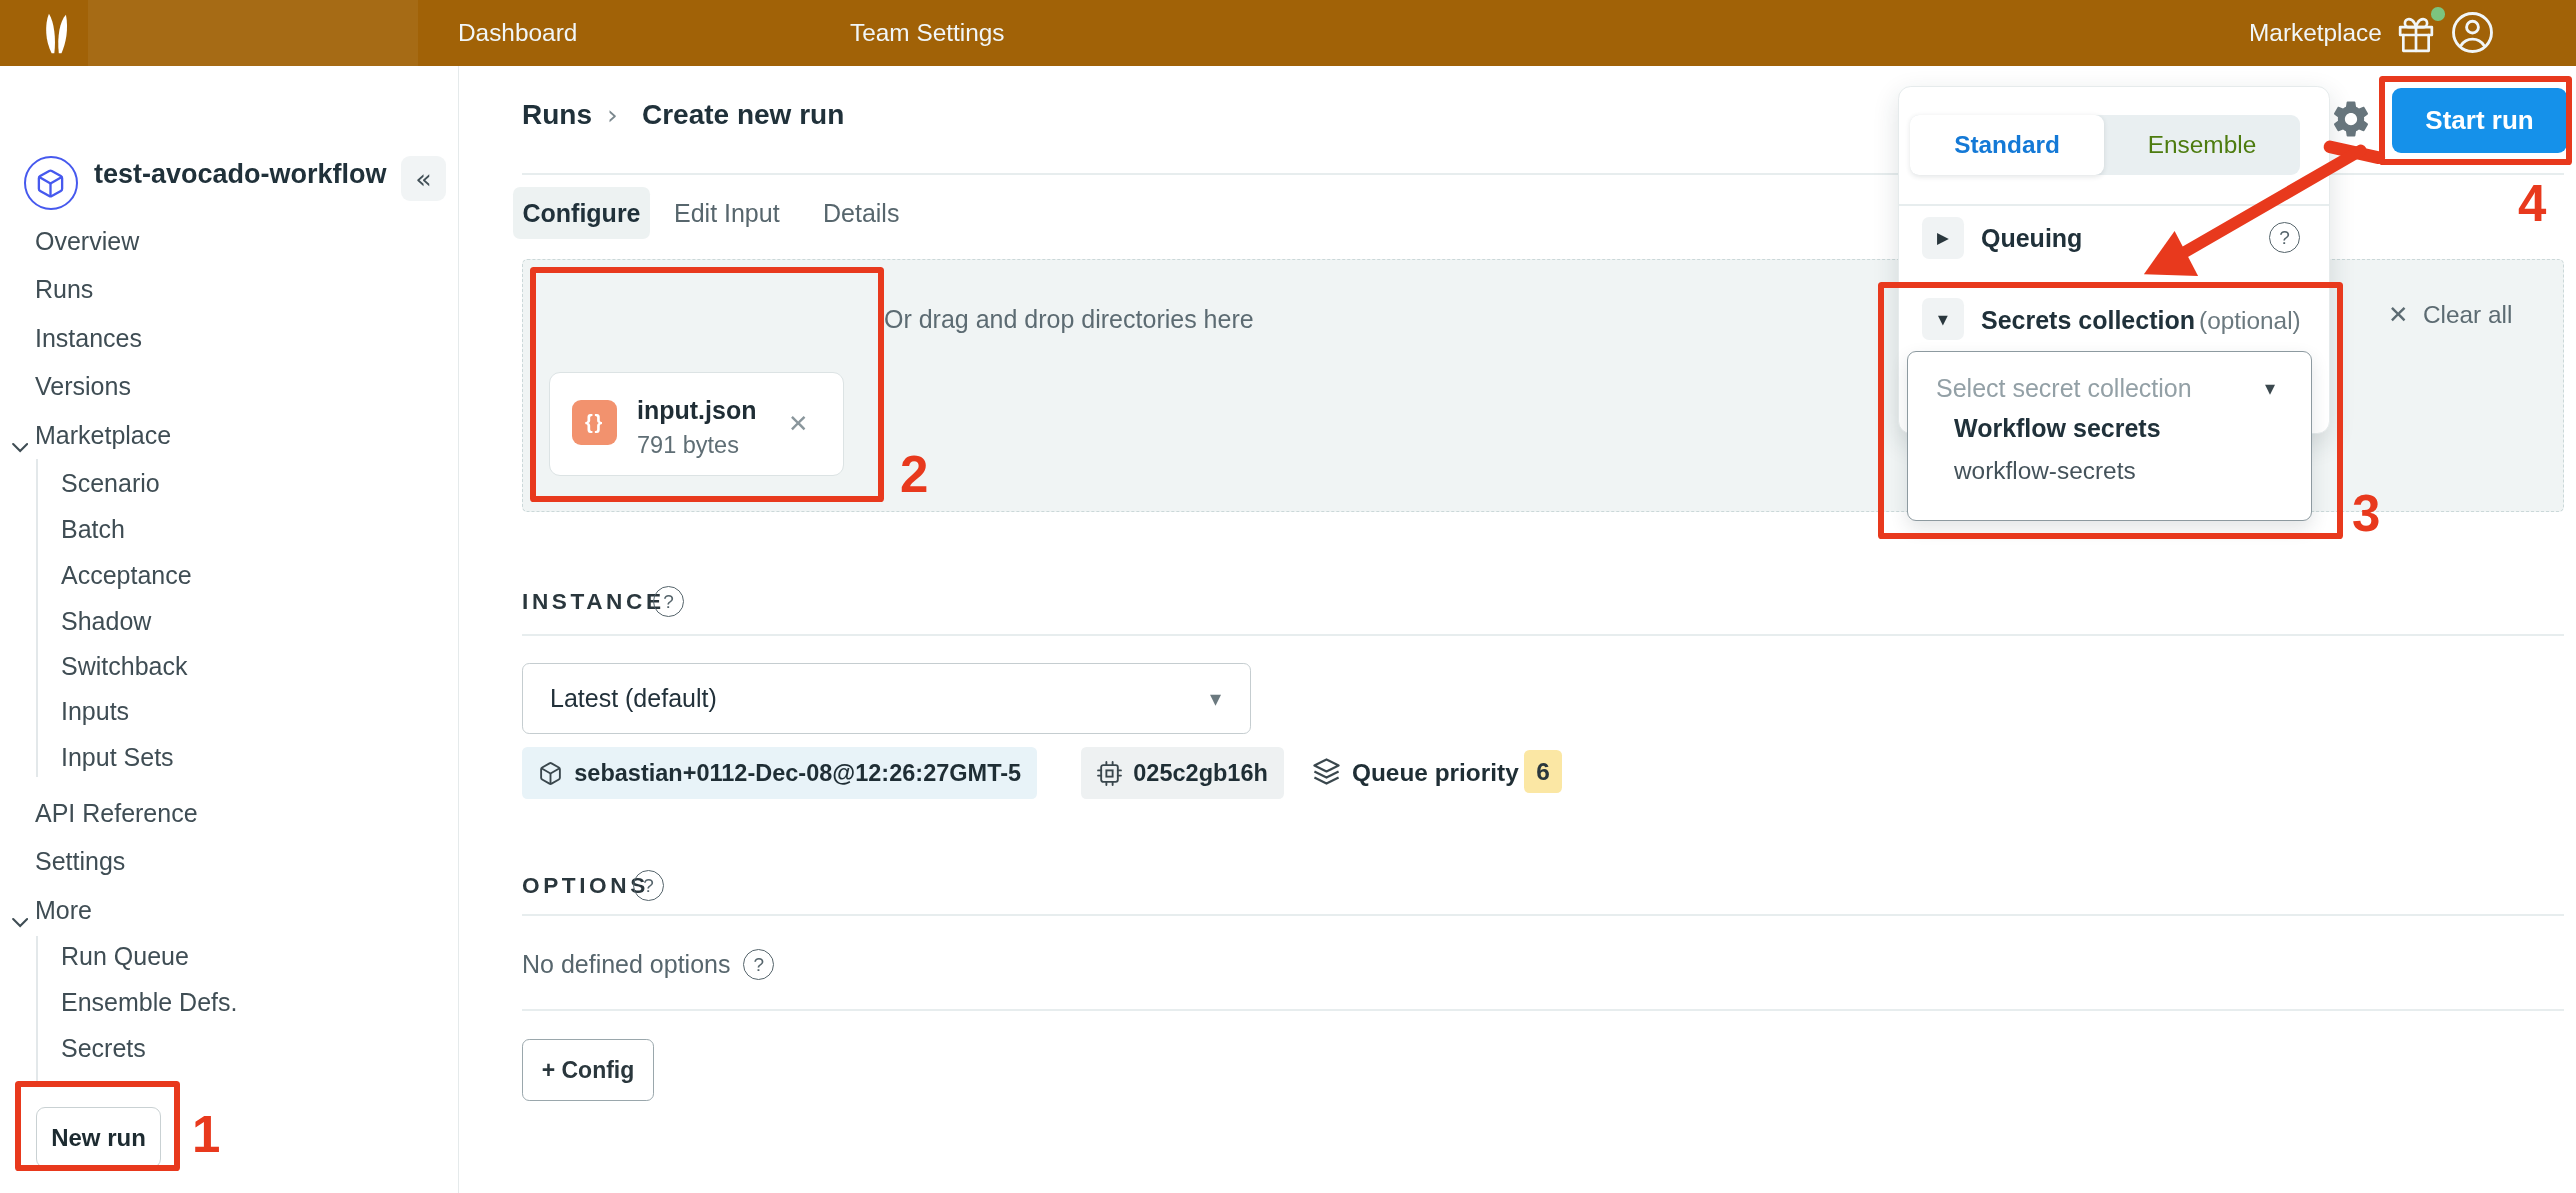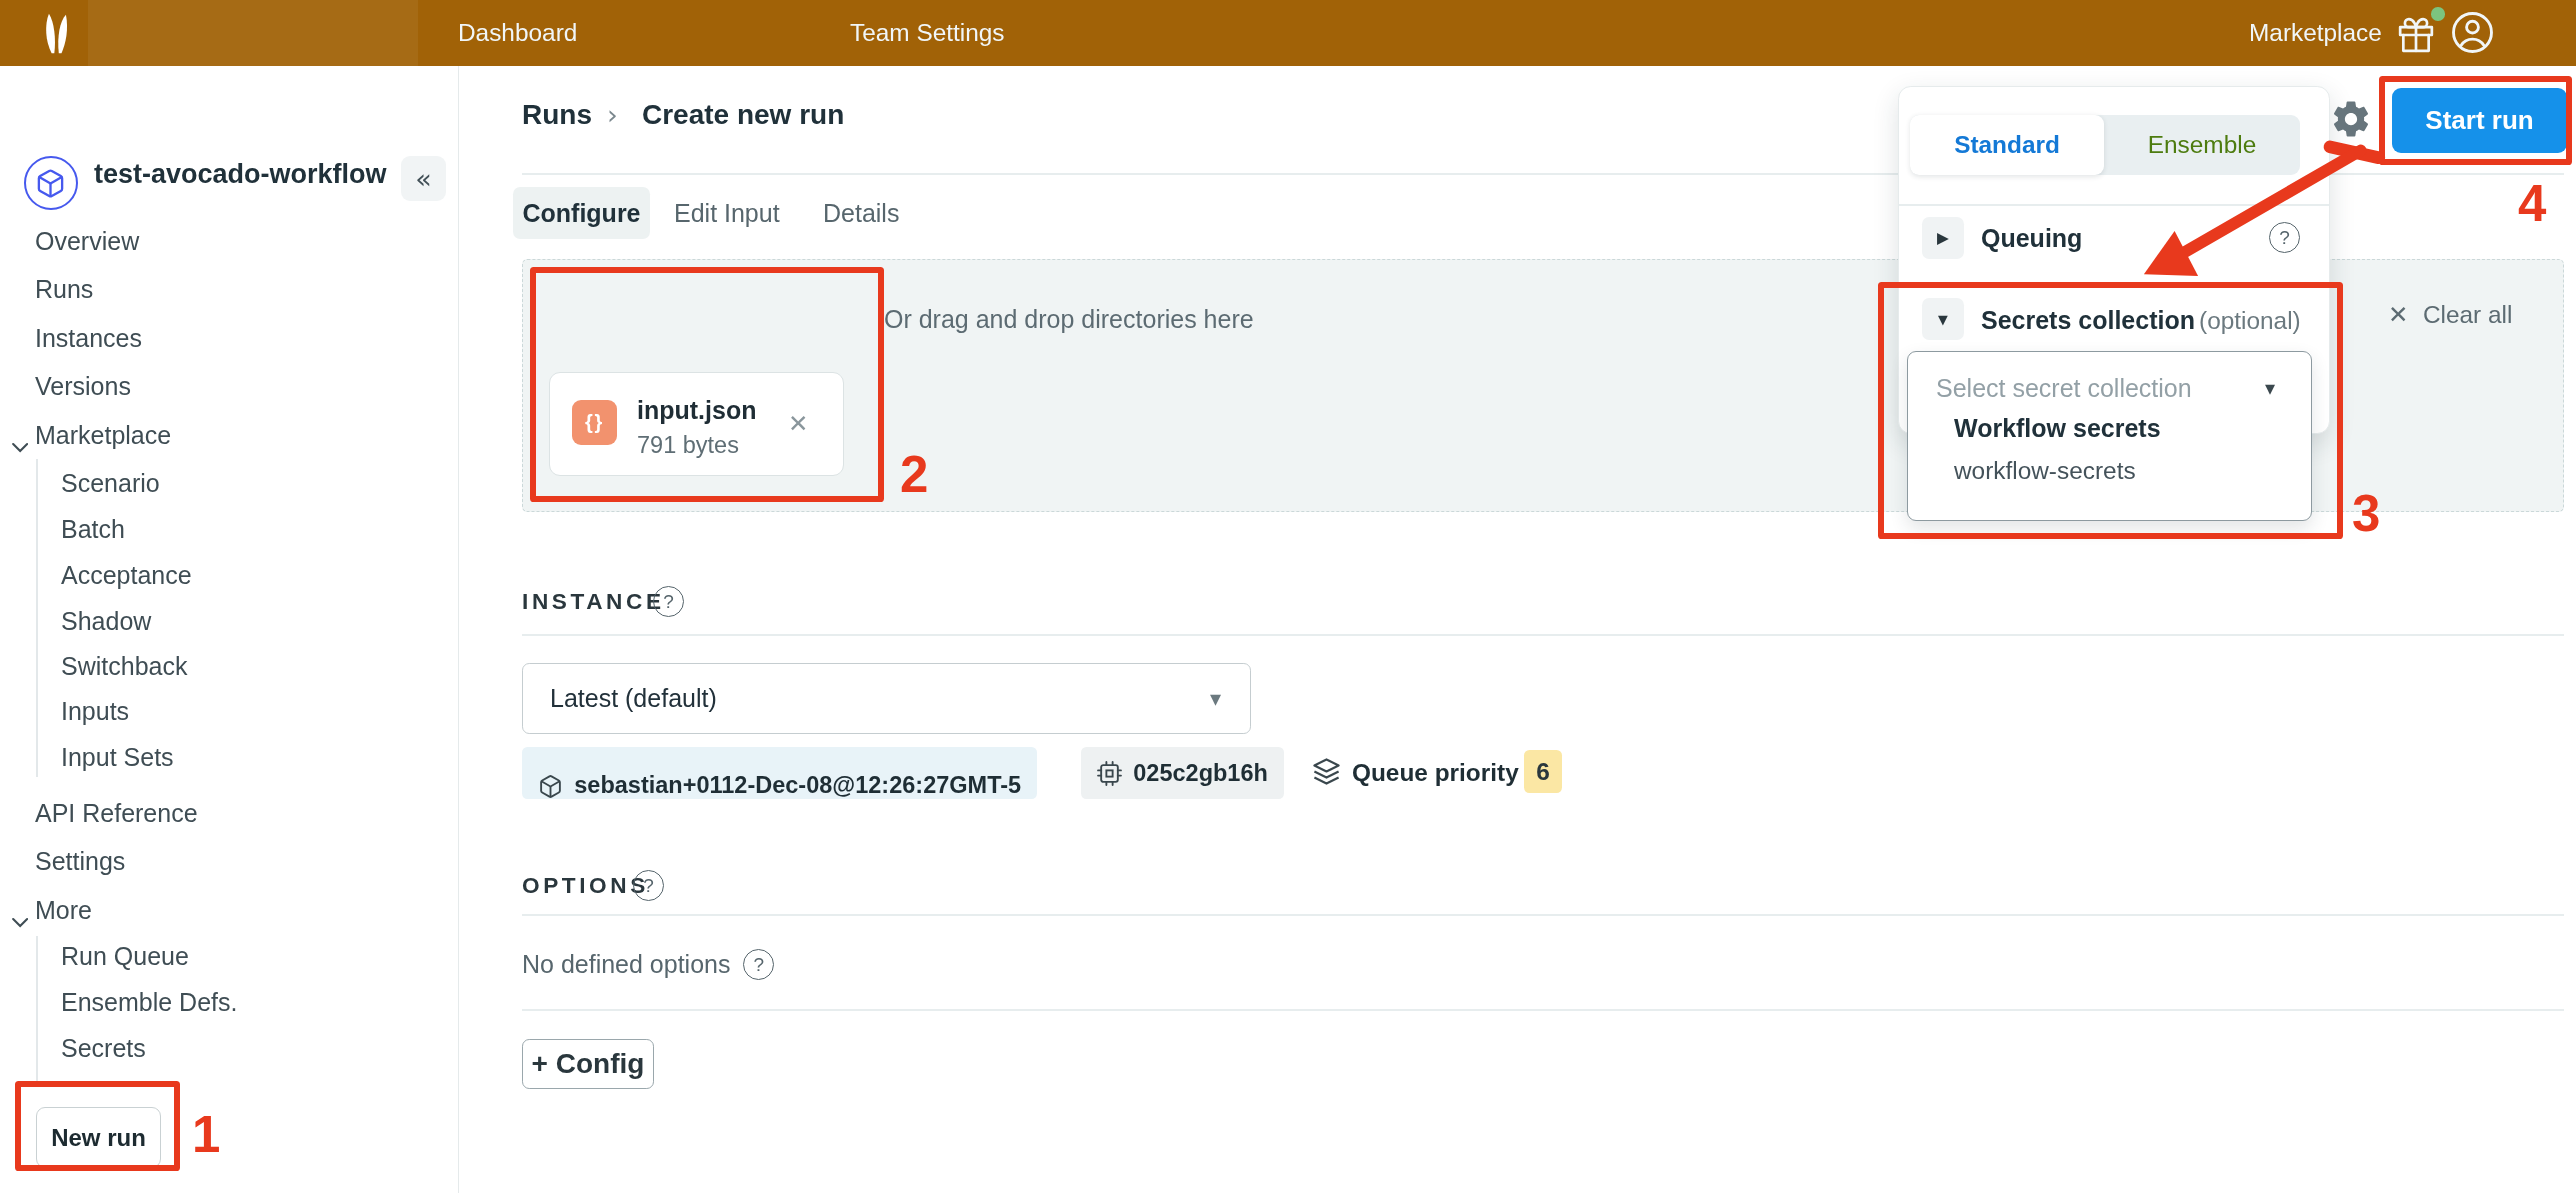--- a/index.html
+++ b/index.html
@@ -60,23 +60,23 @@
   .q-circle{width:31px;height:31px;border:1.8px solid #55646b;border-radius:50%;box-sizing:border-box;
       display:flex;align-items:center;justify-content:center;font-size:19px;color:#55646b;}
   .divider{height:1.8px;background:#e7edee;}
   .inst-select{left:522px;top:663px;width:729px;height:71px;background:#ffffff;border:1.8px solid #c5cdd0;
       border-radius:7.2px;box-sizing:border-box;display:flex;align-items:center;cursor:pointer;}
   .badge{height:52px;border-radius:5.4px;display:flex;align-items:center;gap:11px;
       font-size:23.5px;font-weight:700;color:#1f2e35;padding:0 16.3px;box-sizing:border-box;}
   .yellow-badge{left:1524px;top:750px;width:38px;height:43px;background:#fbe7a4;border-radius:5.4px;
       display:flex;align-items:center;justify-content:center;font-size:24.4px;font-weight:700;color:#2a373d;}
   .empty-text{font-size:25px;color:#57666d;display:flex;align-items:center;gap:12.7px;}
-  .config-btn{left:522px;top:1039px;width:132px;height:50px;border:1.8px solid #9aa7ac;border-radius:7.2px;
+  .config-btn{left:522px;top:1039px;width:132px;height:62px;border:1.8px solid #9aa7ac;border-radius:7.2px;
       box-sizing:border-box;display:flex;align-items:center;justify-content:center;
-      font-size:28px;font-weight:700;color:#2a373d;background:#fff;cursor:pointer;}
+      font-size:23px;font-weight:700;color:#2a373d;background:#fff;cursor:pointer;}
 
   
   .run-panel{left:1898px;top:86px;width:432px;height:348px;background:#ffffff;border:0.9px solid #e6ebec;
       border-radius:12.7px;box-shadow:0 9px 27px rgba(30,50,60,0.14);box-sizing:border-box;}
   .seg-wrap{left:1910px;top:115px;width:390px;height:60px;background:#e9eff1;border-radius:9px;}
   .seg-active{left:1910px;top:115px;width:194px;height:60px;background:#ffffff;border-radius:9px;
       box-shadow:0 1.8px 5.4px rgba(30,50,60,0.12);display:flex;align-items:center;justify-content:center;
       font-size:24.4px;font-weight:700;color:#1479d6;cursor:pointer;}
   .seg-plain{left:2104px;top:115px;width:196px;height:60px;display:flex;align-items:center;justify-content:center;
       font-size:24.4px;color:#4d7c0f;cursor:pointer;}
@@ -241,21 +241,21 @@
 
   <div class="abs sec-label" style="left:522px;top:589px;">INSTANCE</div>
   <div class="abs q-circle" style="left:653px;top:586px;">?</div>
   <div class="abs divider" style="left:522px;top:634px;width:2042px;"></div>
 
   <div class="abs inst-select">
     <span style="margin-left:27px;font-size:25px;color:#22313a;">Latest (default)</span>
     <span class="glyph" style="position:absolute;right:29px;color:#6b797f;font-size:22px;">▾</span>
   </div>
 
-  <div class="abs badge" style="left:522px;top:747px;background:#e8f3f8;align-items:flex-end;">
+  <div class="abs badge" style="left:522px;top:747px;background:#e8f3f8;">
     <span style="display:flex;">
       <svg width="25" height="25" viewBox="0 0 24 24" fill="none" stroke="#3a474d" stroke-width="1.8" stroke-linejoin="round">
         <path d="M21 16V8a2 2 0 0 0-1-1.73l-7-4a2 2 0 0 0-2 0l-7 4A2 2 0 0 0 3 8v8a2 2 0 0 0 1 1.73l7 4a2 2 0 0 0 2 0l7-4A2 2 0 0 0 21 16z"></path>
         <polyline points="3.27 6.96 12 12.01 20.73 6.96"></polyline>
           <line x1="12" y1="22.08" x2="12" y2="12"></line>
       </svg>
     </span>
     <span>sebastian+0112-Dec-08@12:26:27GMT-5</span>
   </div>
 

